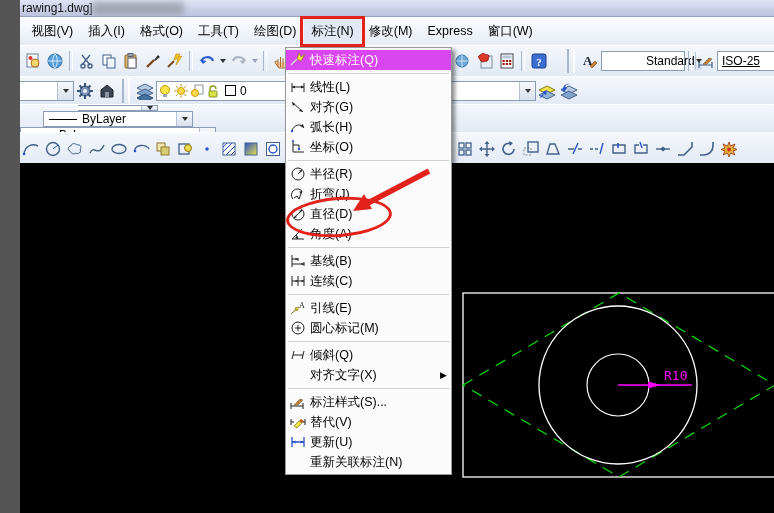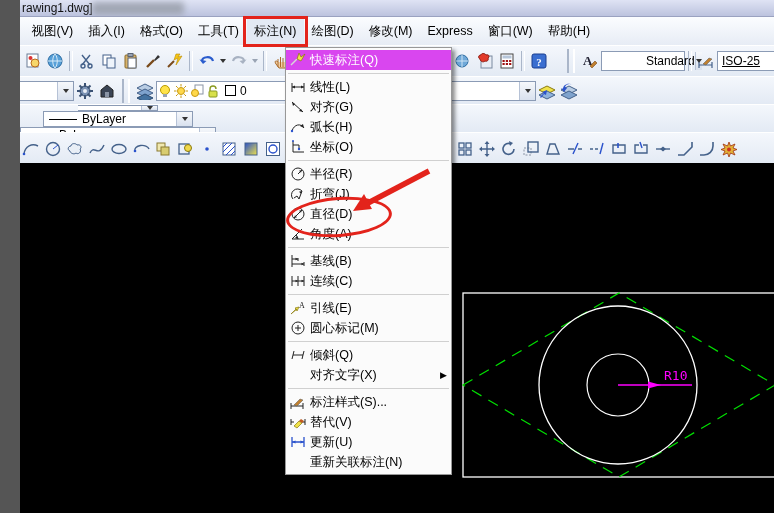--- a/index.html
+++ b/index.html
@@ -64,29 +64,28 @@
   <div id="titlebar">
     <span>rawing1.dwg]</span>
     <span id="censor"></span>
   </div>
 
   <div id="menubar">
     <div class="mbitem">视图(V)</div>
     <div class="mbitem">插入(I)</div>
     <div class="mbitem">格式(O)</div>
     <div class="mbitem">工具(T)</div>
+    <div class="mbitem">绘图(D)</div>
     <div class="mbitem active">
       <span>标注(N)</span>
       <span class="redbox"></span>
     </div>
-    <div class="mbitem">绘图(D)</div>
     <div class="mbitem">修改(M)</div>
     <div class="mbitem">Express</div>
     <div class="mbitem">窗口(W)</div>
-    <div class="mbitem">帮助(H)</div>
   </div>
 
   <div class="tbrow" id="tbrow1">
     <div class="tbgroup" style="left:2px;">
       <span class="ico">
           <svg width="18" height="18">
             <rect x="3" y="2" width="11" height="13" fill="#fff" stroke="#6b7c96"></rect>
             <circle cx="11" cy="11" r="4" fill="#f6d76b" stroke="#b96a1d"></circle>
             <circle cx="6.5" cy="6" r="2" fill="#d33"></circle>
           </svg>

